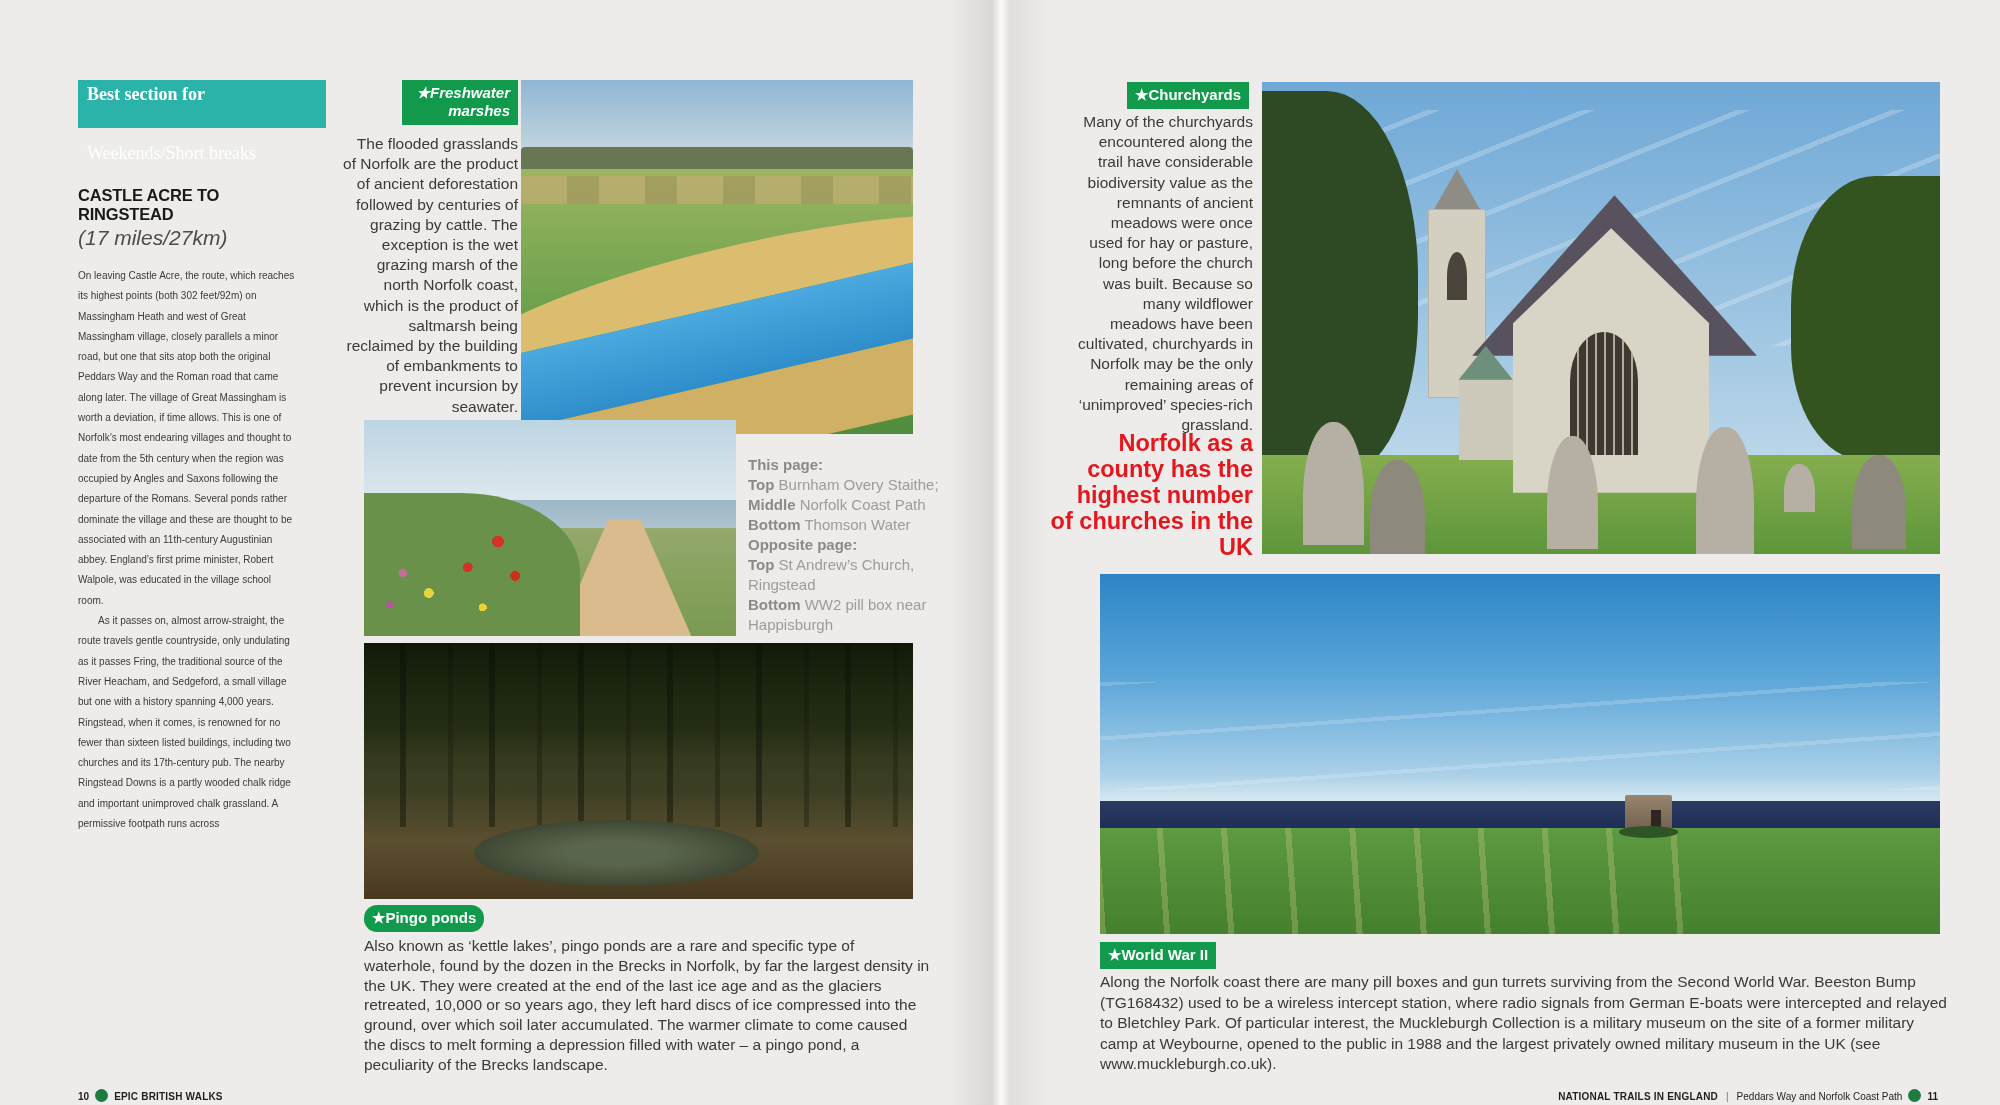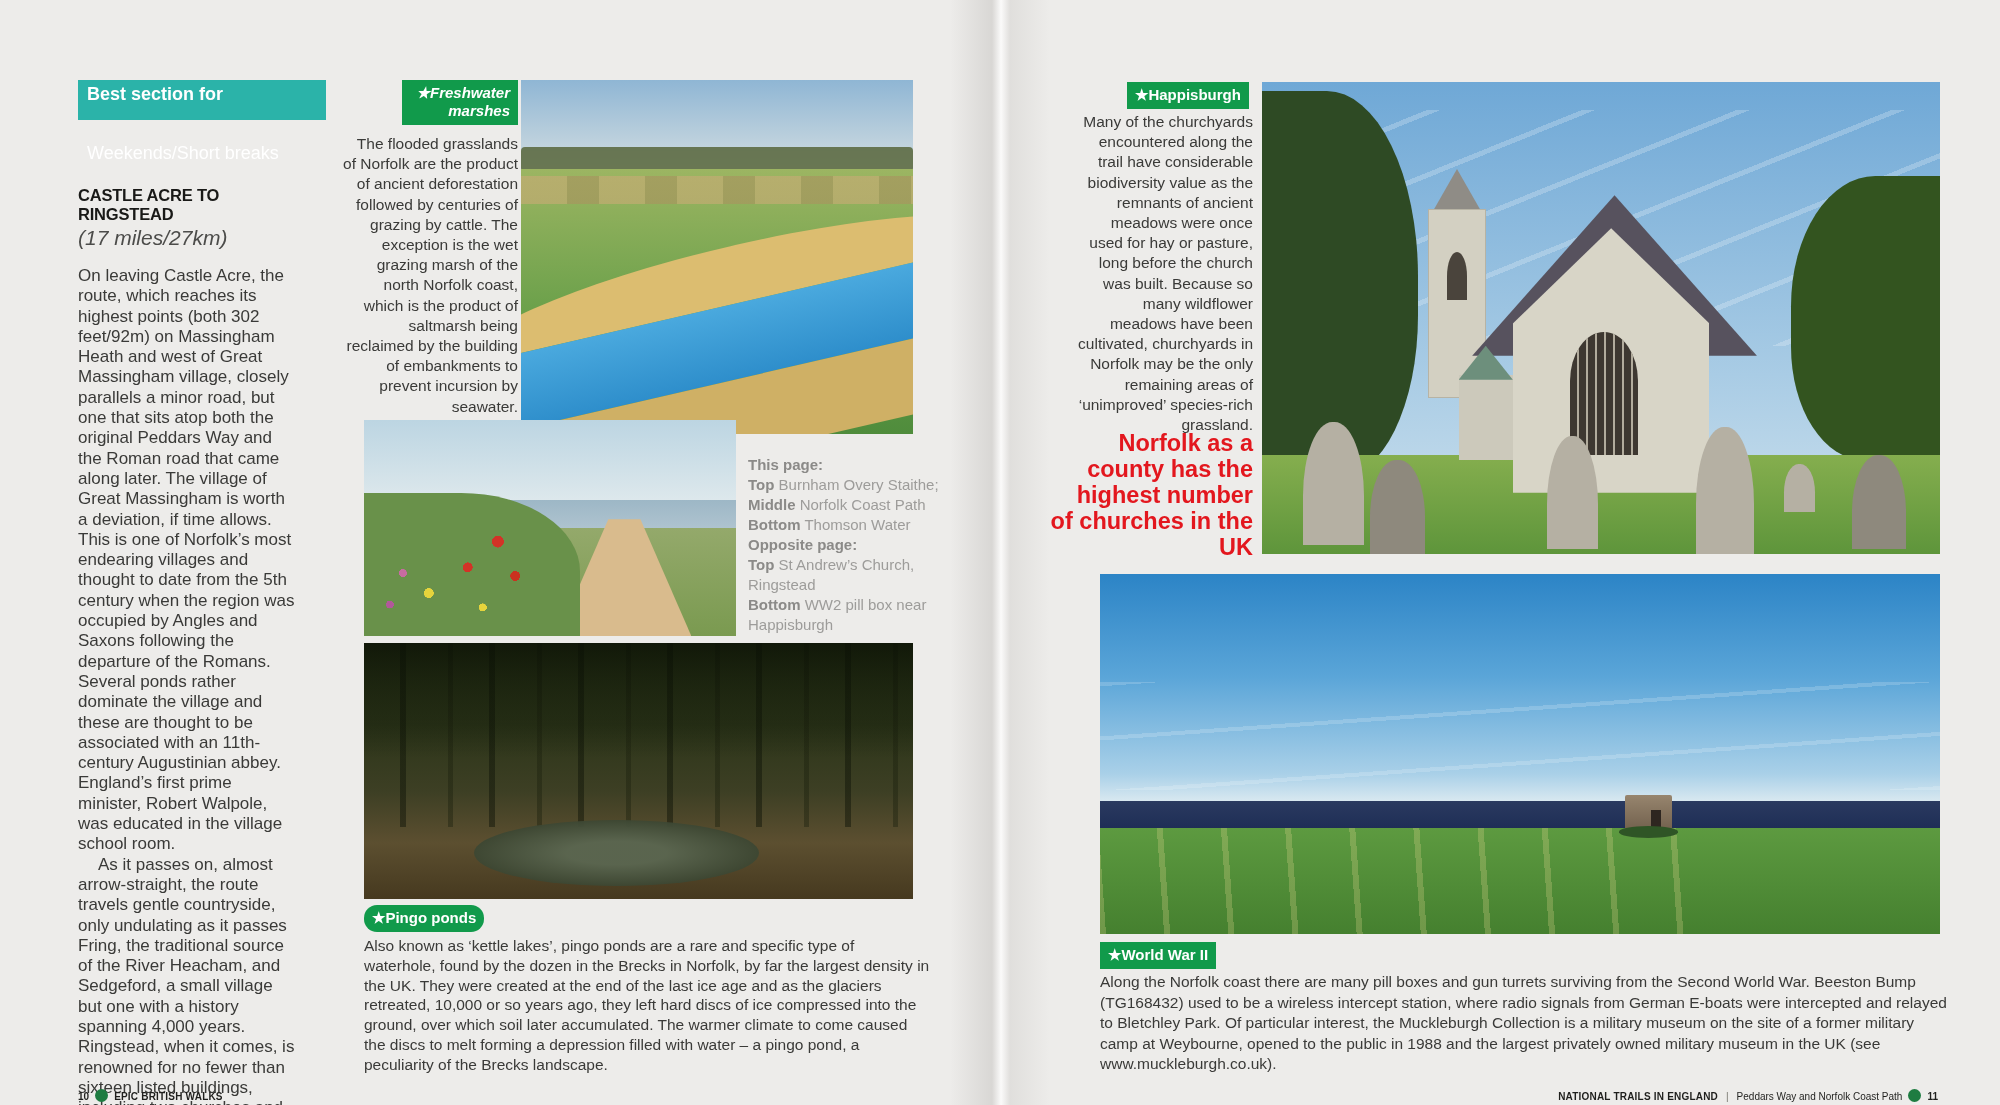--- a/index.html
+++ b/index.html
@@ -4,39 +4,39 @@
 <style>
   html,body{margin:0;padding:0;background:#dcdad8;}
   #spread{
     position:relative;width:2000px;height:1105px;margin:0 auto;
     background:#edecea;overflow:hidden;
     font-family:"Liberation Sans",sans-serif;color:#3a3a38;
   }
   .abs{position:absolute;}
   
   .teal-box{
-    left:78px;top:80px;width:248px;height:40px;background:#2bb3a9;color:#fff;
-    padding:4px 0 0 9px;box-sizing:border-box;line-height:21px;font-size:18px;
+    left:78px;top:80px;width:248px;height:48px;background:#2bb3a9;color:#fff;
+    padding:4px 0 0 9px;box-sizing:border-box;line-height:21px;font-size:18px;font-family:Liberation Serif, serif;
   }
   .teal-box .b1{font-weight:bold;display:block;}
   .teal-box .b2{display:block;margin-top:38px;}
   .green-tag{
     background:#119a4b;color:#fff;font-weight:bold;font-size:15px;line-height:18px;
     padding:4px 8px 5px 8px;display:inline-block;
   }
   .fresh-tag{left:402px;top:80px;width:100px;text-align:right;font-style:italic;}
   .fresh-tag span{display:block;}
   .church-tag{left:1127px;top:82px;}
   .pingo-tag{left:364px;top:905px;border-radius:13px;}
   .ww2-tag{left:1100px;top:942px;}
   
   .article-col{left:78px;top:186px;width:218px;}
   .article-title{font-size:16.5px;font-weight:bold;color:#191917;letter-spacing:-.2px;margin:0 0 2px 0;}
   .article-dist{font-size:21px;font-style:italic;color:#4c4c4a;margin:0 0 16px 0;}
-  .article-col p.body{font-size:17px;line-height:20.3px;margin:0;color:#3a3a38;}
+  .article-col p.body{font-size:10px;line-height:20.3px;margin:0;color:#3a3a38;}
   .article-col p.body + p.body{text-indent:20px;}
   .fresh-text{left:342px;top:134px;width:176px;text-align:right;font-size:15.5px;line-height:20.2px;}
   .church-text{left:1076px;top:112px;width:177px;text-align:right;font-size:15.5px;line-height:20.2px;}
   .pull-quote{
     left:1050px;top:430px;width:203px;text-align:right;
     font-size:23.5px;line-height:26px;font-weight:bold;color:#e3171e;
   }
   .pingo-text{left:364px;top:936px;width:566px;font-size:15.5px;line-height:19.8px;}
   .ww2-text{left:1100px;top:972px;width:852px;font-size:15.5px;line-height:20.6px;}
   
@@ -212,21 +212,21 @@
 
   <div class="abs green-tag pingo-tag">★Pingo ponds</div>
   <div class="abs pingo-text">Also known as ‘kettle lakes’, pingo ponds are a rare and specific type of waterhole, found by the dozen in the Brecks in Norfolk, by far the largest density in the UK. They were created at the end of the last ice age and as the glaciers retreated, 10,000 or so years ago, they left hard discs of ice compressed into the ground, over which soil later accumulated. The warmer climate to come caused the discs to melt forming a depression filled with water – a pingo pond, a peculiarity of the Brecks landscape.</div>
 
   <div class="abs footer footer-left">
     <span class="pg">10</span><span class="dot"></span><span class="series">EPIC BRITISH WALKS</span>
   </div>
 
   <div class="abs gutter"></div>
 
-  <div class="abs green-tag church-tag">★Happisburgh</div>
+  <div class="abs green-tag church-tag">★Churchyards</div>
   <div class="abs church-text">Many of the churchyards encountered along the trail have considerable biodiversity value as the remnants of ancient meadows were once used for hay or pasture, long before the church was built. Because so many wildflower meadows have been cultivated, churchyards in Norfolk may be the only remaining areas of ‘unimproved’ species-rich grassland.</div>
   <div class="abs pull-quote">Norfolk as a county has the highest number of churches in the UK</div>
 
   <div class="photo ph-church">
     <div class="layer ch-sky"></div>
     <div class="layer ch-wisp"></div>
     <div class="layer ch-treeL"></div>
     <div class="layer ch-treeR"></div>
     <div class="layer ch-grass"></div>
     <div class="layer ch-spire"></div>

